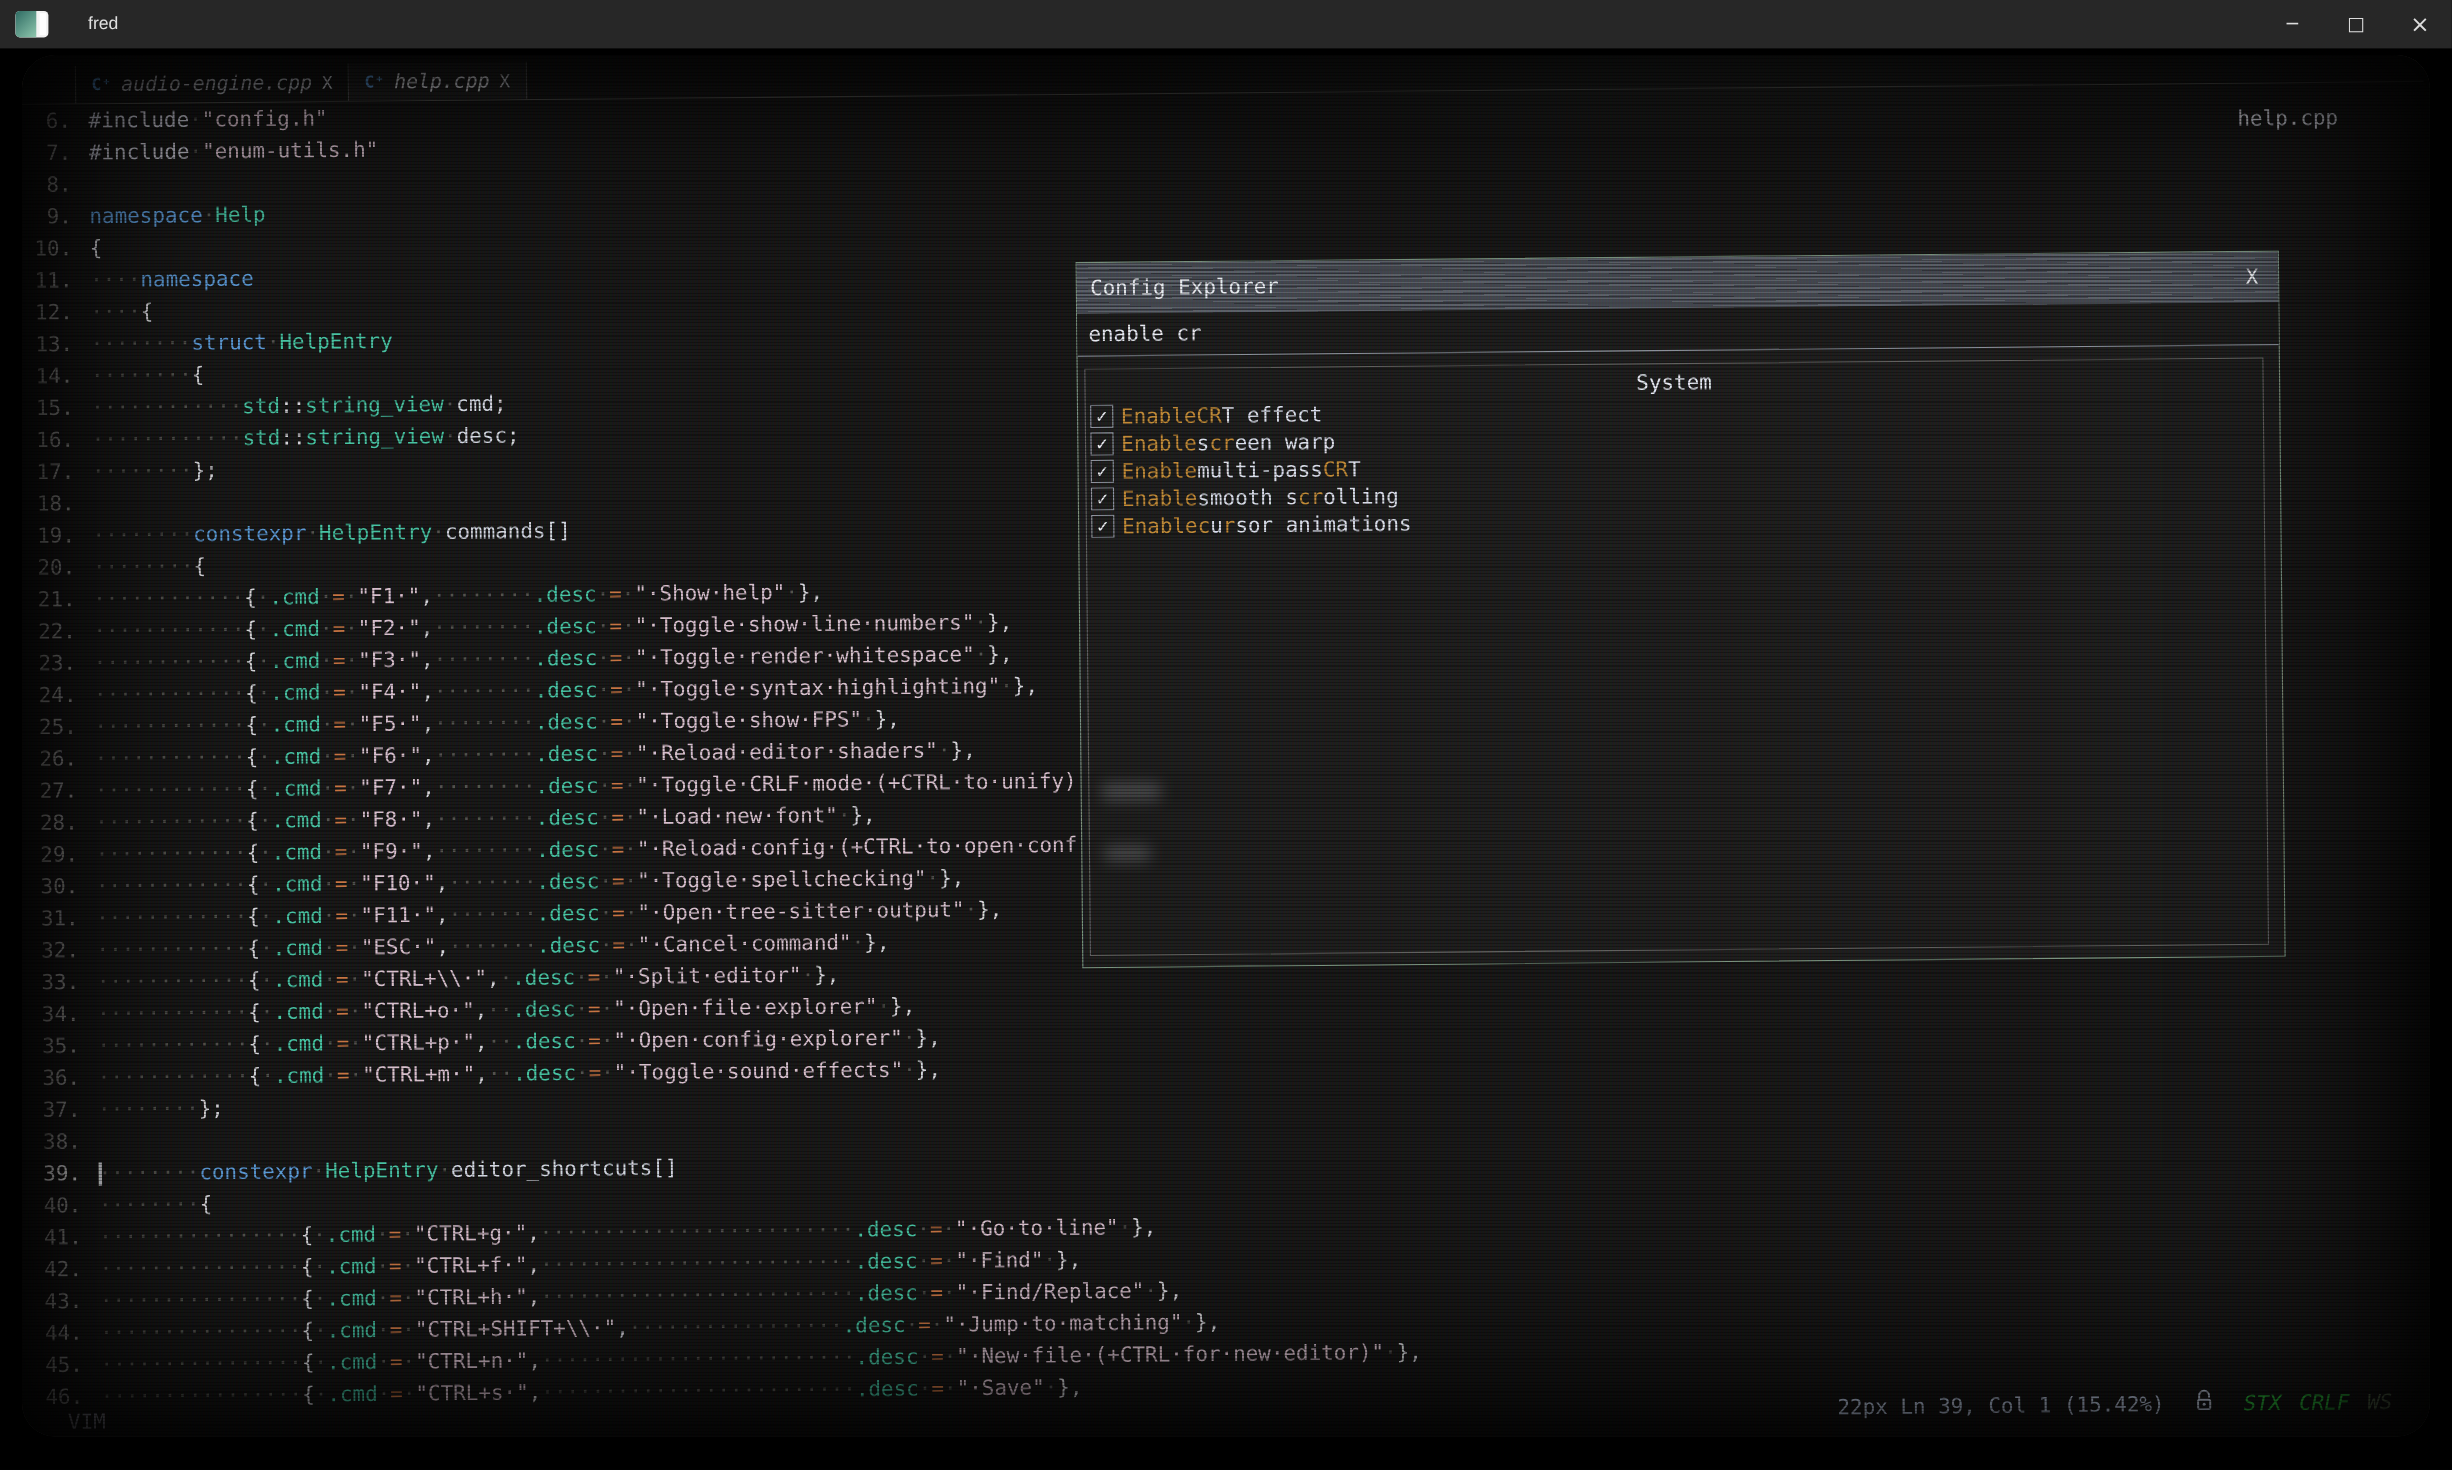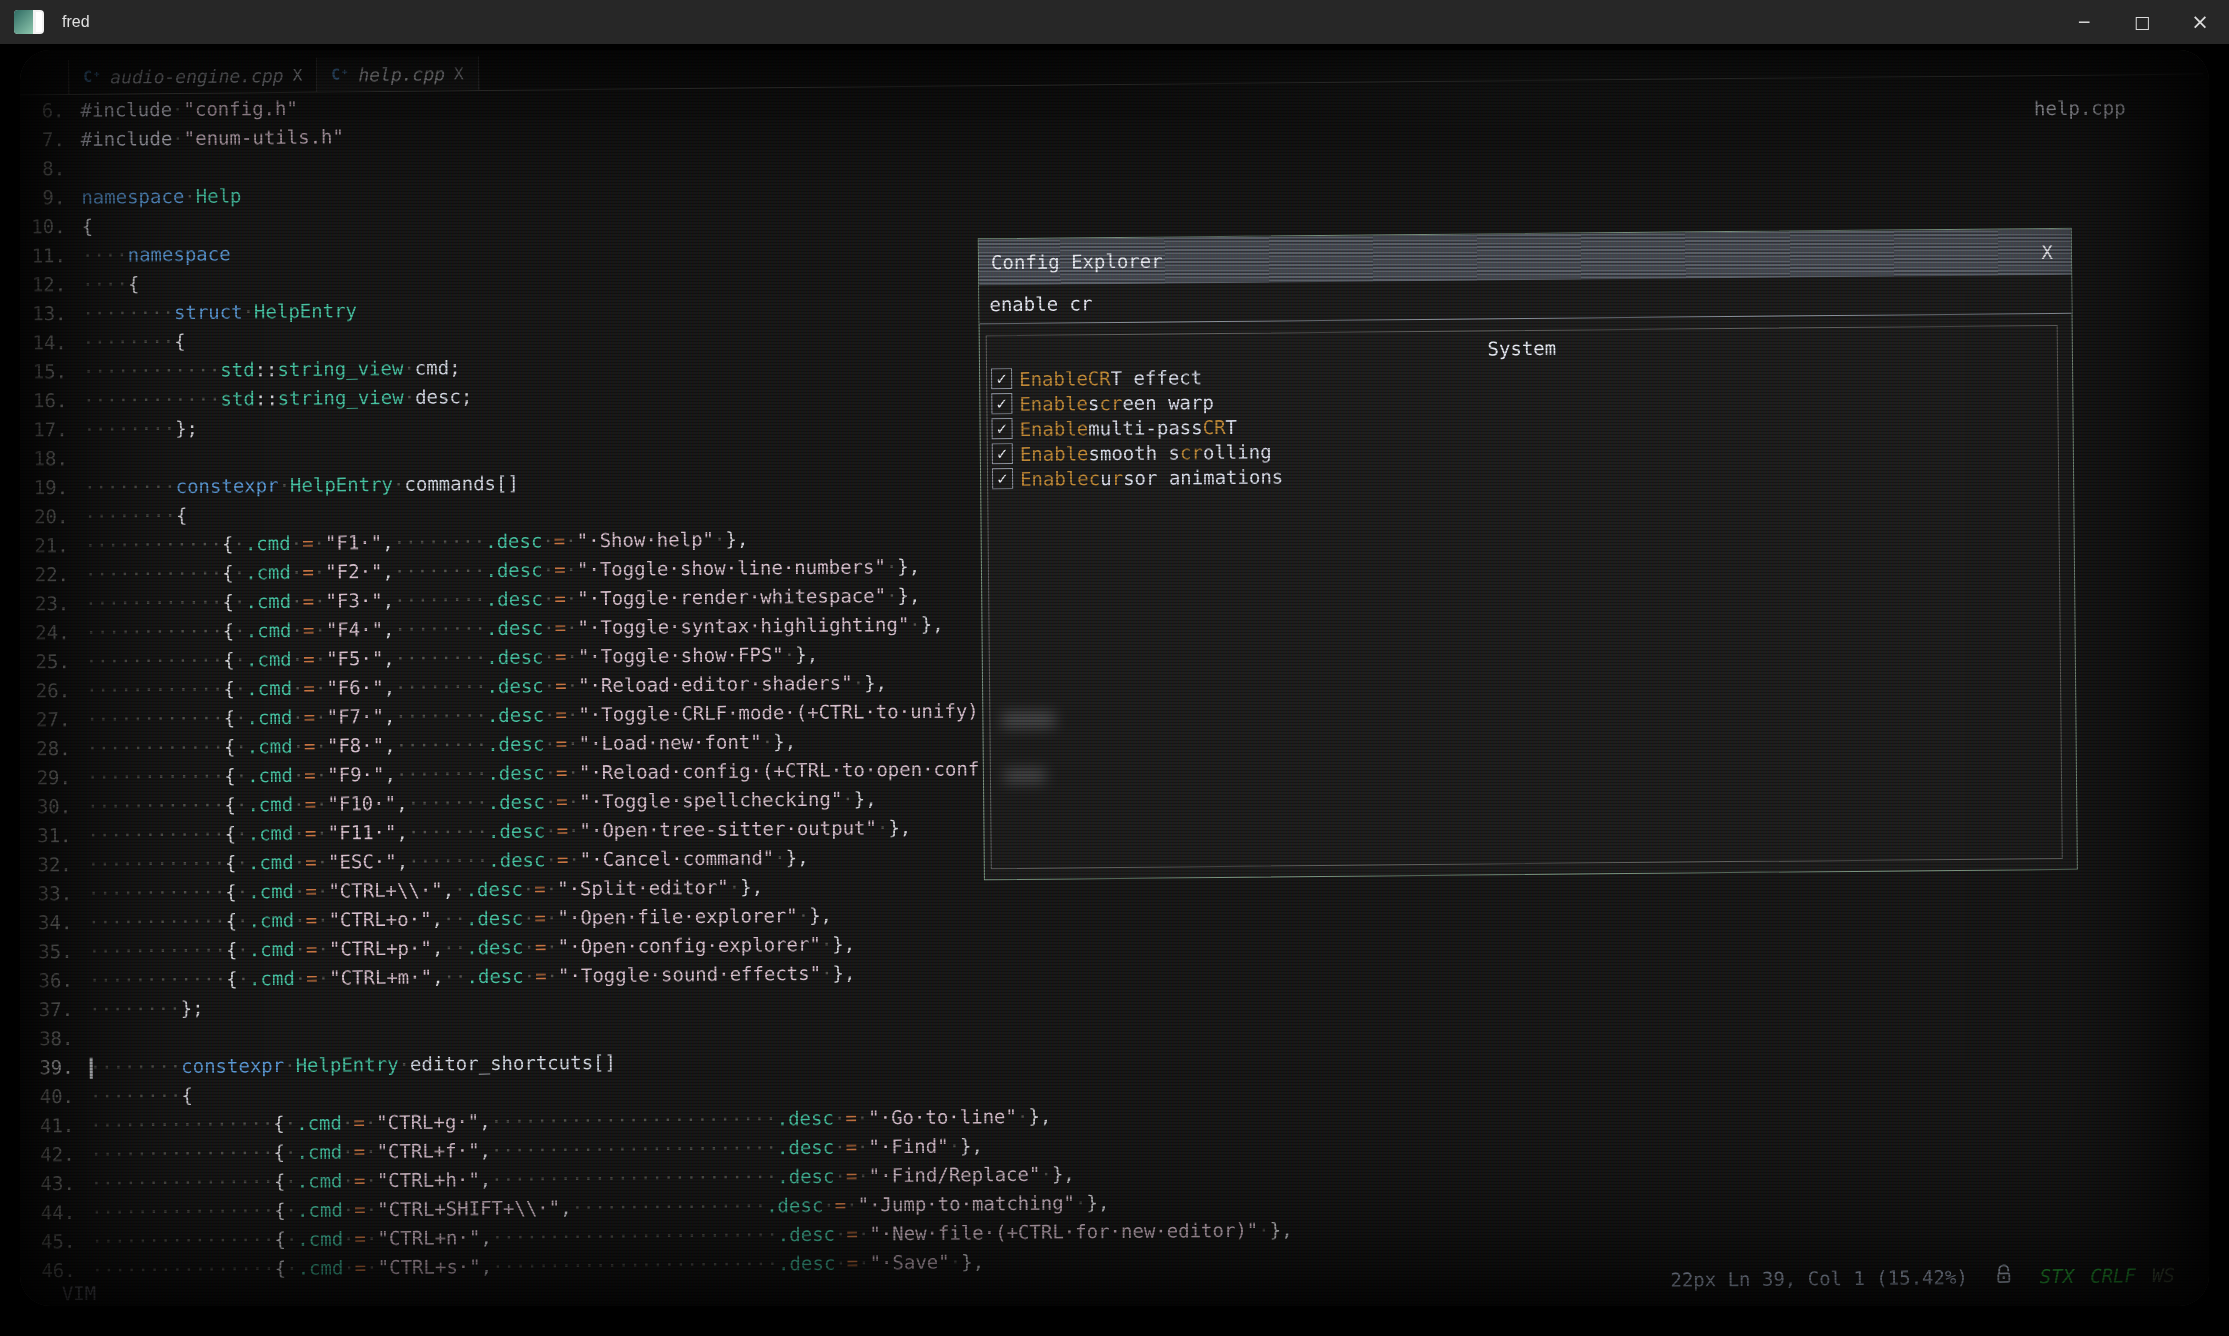--- a/index.html
+++ b/index.html
@@ -3,21 +3,21 @@
 <meta charset="utf-8">
 <style>
   html,body{margin:0;padding:0;background:#000;}
   body{width:2229px;height:1336px;position:relative;overflow:hidden;font-family:"DejaVu Sans Mono",monospace;}
 
   
   .titlebar{position:absolute;top:0;left:0;width:2229px;height:44px;background:#272727;display:flex;align-items:center;z-index:40;}
   .app-icon{width:30px;height:24px;margin-left:14px;border-radius:4px;background:#f2f2f2;position:relative;overflow:hidden;}
   .app-icon .pane{position:absolute;left:0;top:0;bottom:0;width:19px;background:linear-gradient(135deg,#2e6b63,#8fc7ae);}
   .app-icon .strip{position:absolute;right:2px;top:2px;bottom:2px;width:6px;background:#fff;}
-  .app-title{margin-left:18px;font:16px "Liberation Sans",sans-serif;color:#e0e0e0;}
+  .app-title{margin-left:36px;font:16px "Liberation Sans",sans-serif;color:#e0e0e0;}
   .win-controls{margin-left:auto;display:flex;height:44px;}
   .wc{width:58px;height:44px;display:flex;align-items:center;justify-content:center;color:#dcdcdc;font:17px "DejaVu Sans",sans-serif;}
   .wc.close{font-size:21px;}
 
   
   .crt{position:absolute;top:44px;left:0;width:2229px;height:1292px;background:#000;}
   .screen{position:absolute;left:20px;top:6px;width:2189px;height:1256px;background:#141412;border-radius:30px;overflow:hidden;}
   .content{position:absolute;inset:0;transform:rotate(-0.55deg);font-size:19px;color:#d0d0d0;}
 
   

